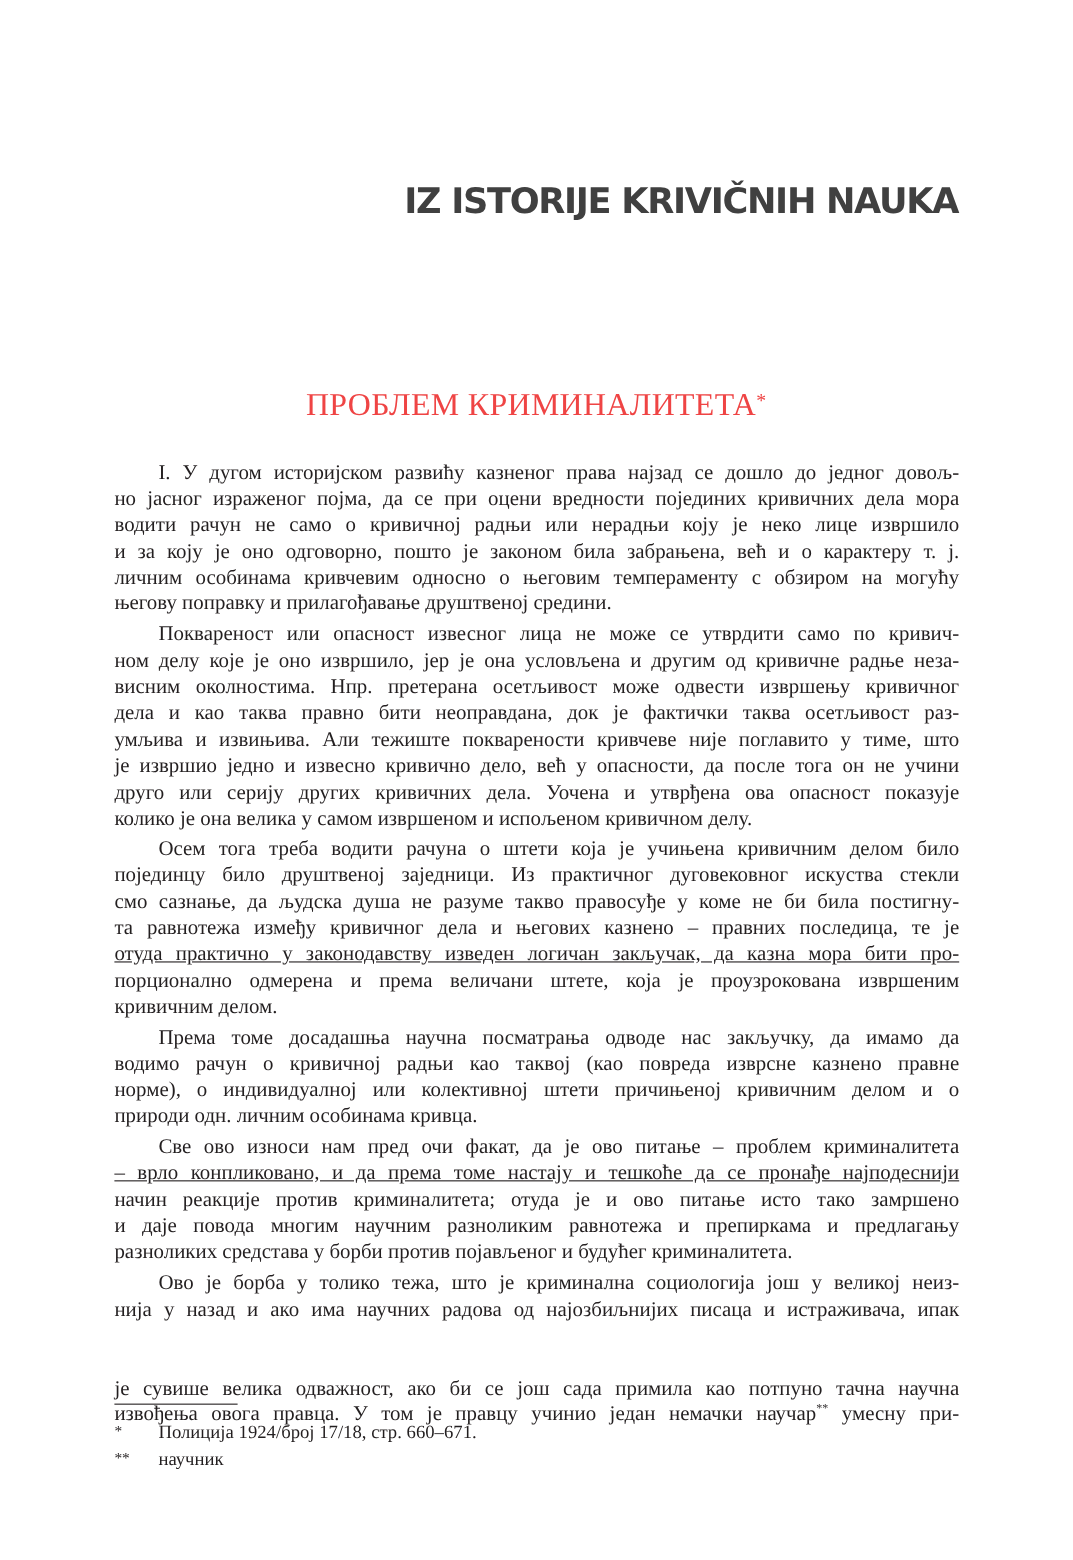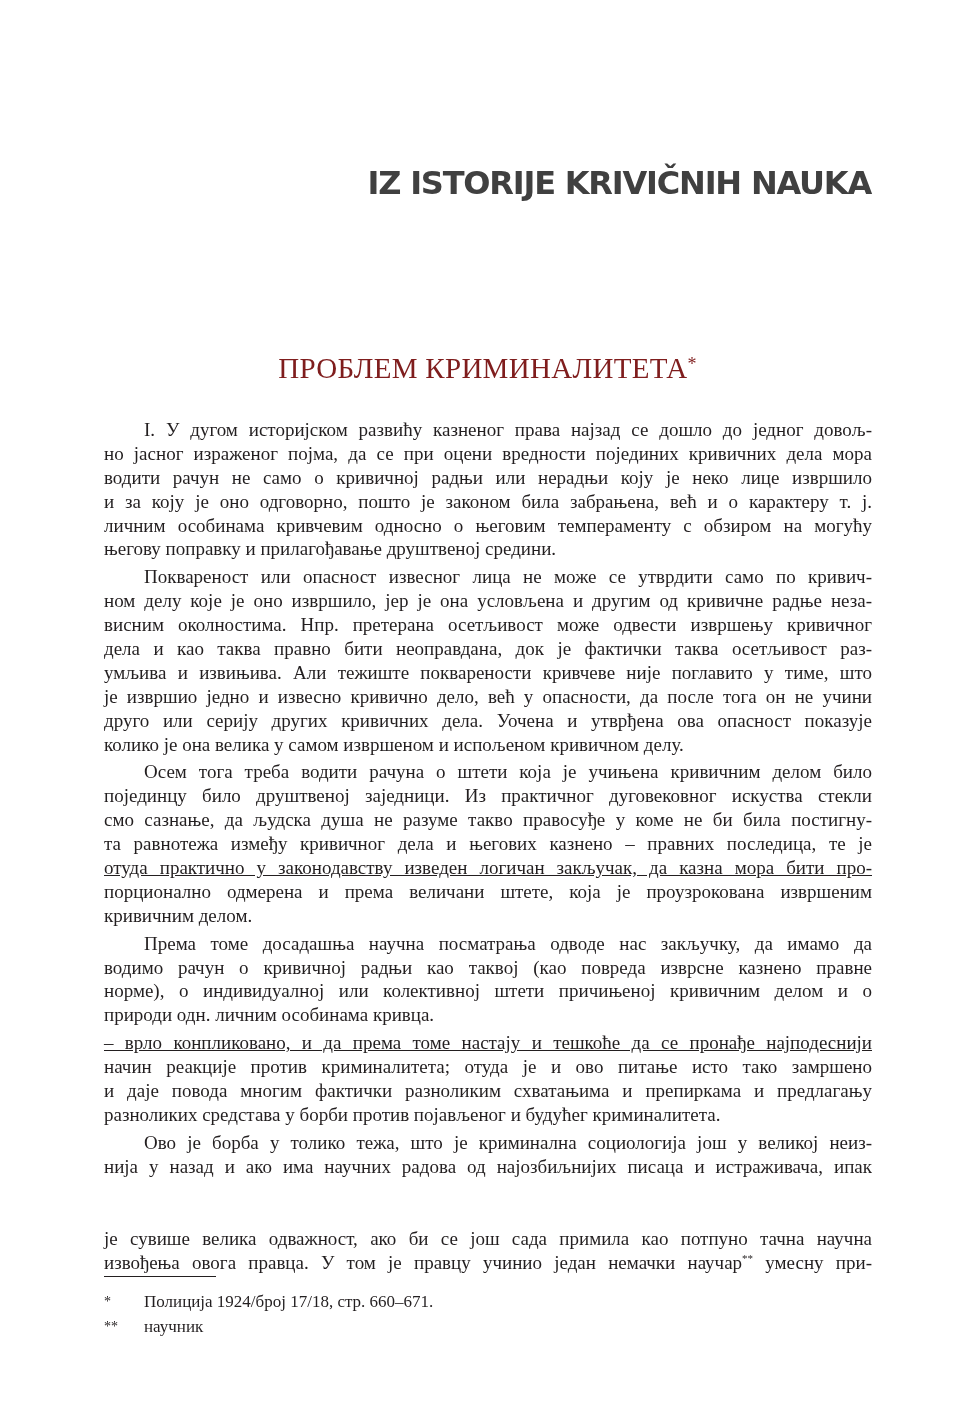--- a/index.html
+++ b/index.html
@@ -4,21 +4,21 @@
 <style>
   html, body { margin:0; padding:0; background:#ffffff; }
   body { width:975px; height:1418px; position:relative; overflow:hidden; color:#231f20; }
   .section-header {
     position:absolute; left:0; right:104px; top:140px; text-align:right;
     font-family:"DejaVu Sans", sans-serif; font-weight:bold; font-size:32px;
     letter-spacing:-1.2px; color:#404040;margin-top:24px;
   }
   .article-title {
     position:absolute; left:0; width:975px; top:352px; text-align:center;
-    font-family:"Liberation Serif", serif; font-size:29px; letter-spacing:0.3px; color:#7f1d1d;
+    font-family:"Liberation Serif", serif; font-size:29px; letter-spacing:0.3px; color:#ef4444;
   }
   .article-title sup { font-size:18px; vertical-align:top; position:relative; top:2px; }
   .body-text {
     position:absolute; left:104px; width:768px; top:418px;
     font-family:"Liberation Serif", serif; font-size:19px; color:#231f20;
   }
   .para { margin:0 0 4px 0; }
   .line {
     display:block; height:23.9px; line-height:23.9px; white-space:nowrap;
     text-align:justify; text-align-last:justify; overflow:visible;
@@ -71,23 +71,24 @@
       <span class="line" style="display: block; width: auto;">порционално одмерена и према величани штете, која је проузрокована извршеним</span>
       <span class="line last" style="display: block; width: auto;">кривичним делом.</span>
     </div>
     <div class="para">
       <span class="line indent" style="display: block; width: auto;">Према томе досадашња научна посматрања одводе нас закључку, да имамо да</span>
       <span class="line" style="display: block; width: auto;">водимо рачун о кривичној радњи као таквој (као повреда изврсне казнено правне</span>
       <span class="line" style="display: block; width: auto;">норме), о индивидуалној или колективној штети причињеној кривичним делом и о</span>
       <span class="line last" style="display: block; width: auto;">природи одн. личним особинама кривца.</span>
     </div>
     <div class="para">
+      <span class="line indent" style="display: block; width: auto;">Све ово износи нам пред очи факат, да је ово питање – проблем криминалитета</span>
       <span class="line" style="display: block; width: auto; text-decoration: underline;">– врло конпликовано, и да према томе настају и тешкоће да се пронађе најподеснији</span>
       <span class="line" style="display: block; width: auto;">начин реакције против криминалитета; отуда је и ово питање исто тако замршено</span>
-      <span class="line" style="display: block; width: auto;">и даје повода многим фактички разноликим схватањима и препиркама и предлагању</span>
+      <span class="line" style="display: block; width: auto;">и даје повода многим научним разноликим равнотежа и препиркама и предлагању</span>
       <span class="line last" style="display: block; width: auto;">разноликих средстава у борби против појављеног и будућег криминалитета.</span>
     </div>
     <div class="para">
       <span class="line indent" style="display: block; width: auto;">Ово је борба у толико тежа, што је криминална социологија још у великој неиз-</span>
       <span class="line" style="display: block; width: auto;">нија у назад и ако има научних радова од најозбиљнијих писаца и истраживача, ипак</span>
       <span class="line" style="display: block; width: auto; margin-top: 48px;">је сувише велика одважност, ако би се још сада примила као потпуно тачна научна</span>
       <span class="line" style="display: block; width: auto;"><span>извођења овога правца. У том је правцу учинио један немачки научар</span><sup>**</sup><span> умесну при-</span></span>
     </div>
   </div>
 

